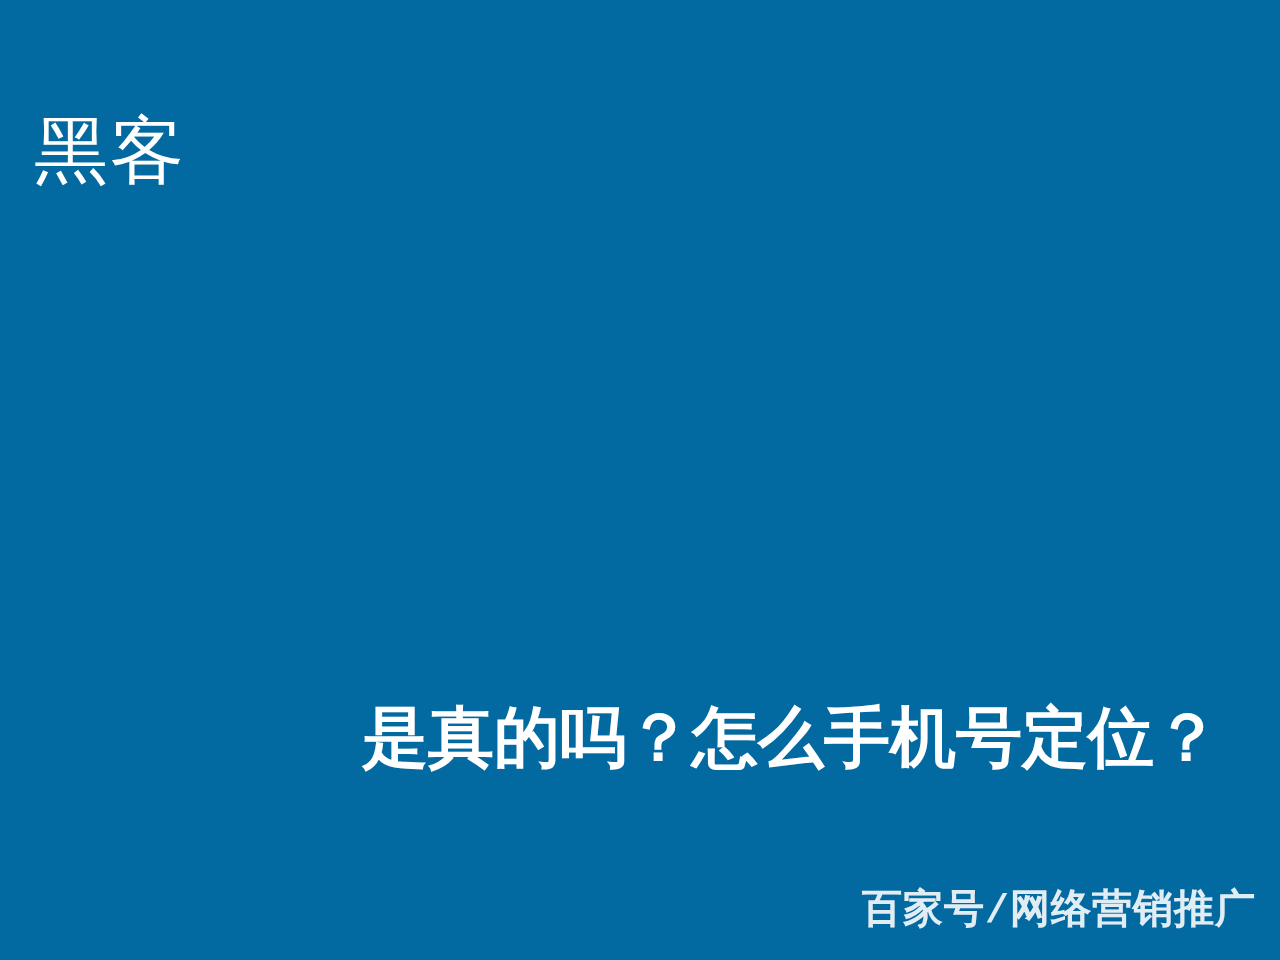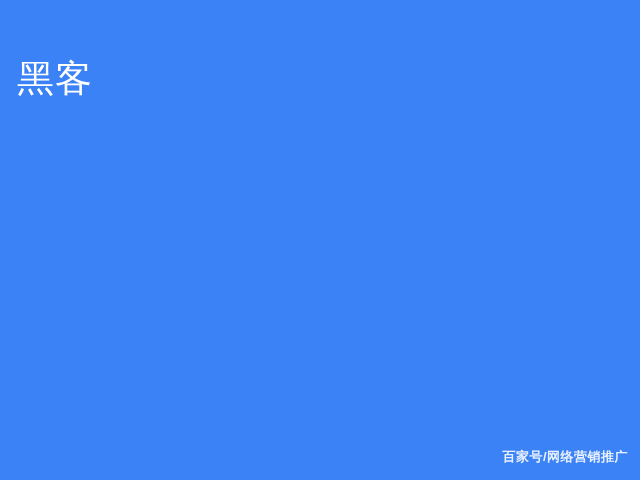--- a/index.html
+++ b/index.html
@@ -66,32 +66,33 @@
     color: #ffffff;
     letter-spacing: 0px;
     white-space: nowrap;
   }
 
   
   #watermark {
     position: absolute;
     right: 12px;
     bottom: 13px;
-    font-size: 13px;
+    font-size: 20px;
     line-height: 20px;
     font-weight: 700;
     color: rgba(255, 255, 255, 0.88);
     letter-spacing: 0.5px;
     white-space: nowrap;
   }
 </style>
 </head>
 <body>
 
-<div id="poster" style="background: #3b82f6;">
+<div id="poster" style="background: #0369a1; font-family: Liberation Mono, monospace;">
 
   <div id="kicker">黑客</div>
 
 
+  <div id="subtitle">是真的吗？怎么手机号定位？</div>
 
   <div id="watermark">百家号/网络营销推广</div>
 
 </div>
 
 </body></html>

